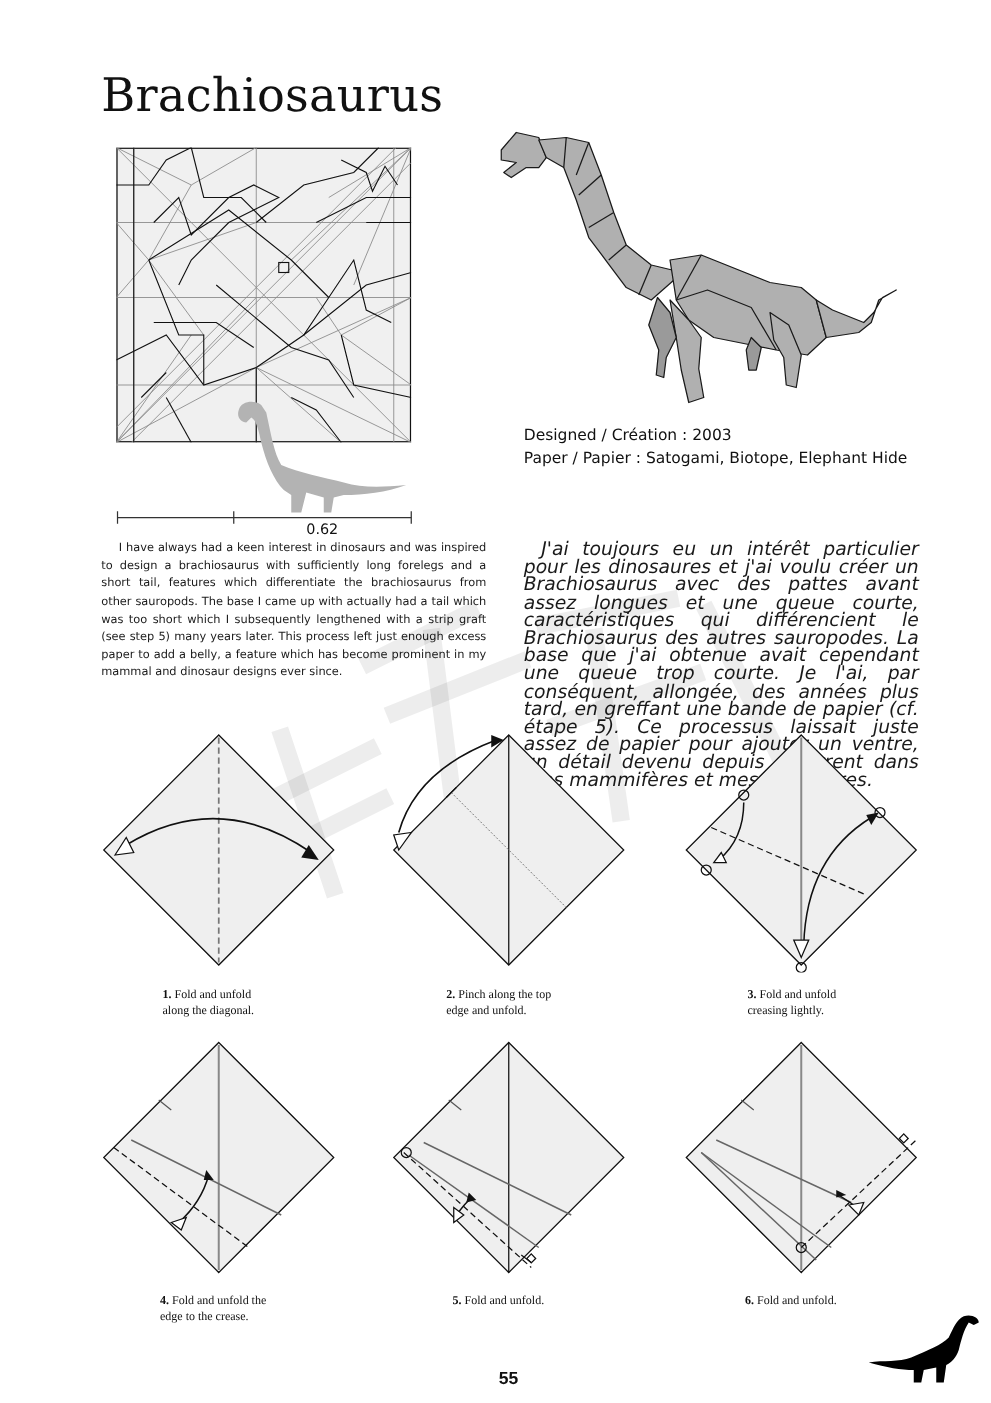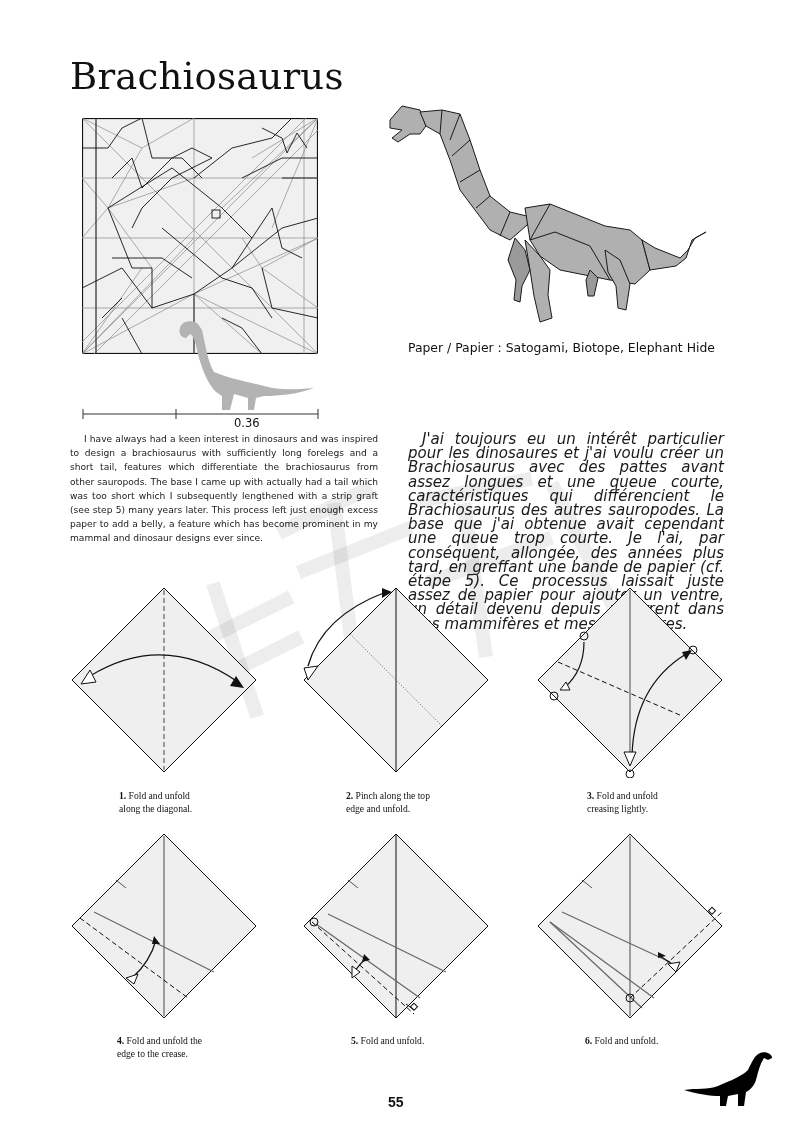--- a/index.html
+++ b/index.html
@@ -1,17 +1,17 @@
 <!DOCTYPE html>
 <html><head>
 <meta charset="utf-8">
 <style>
   html, body { margin:0; padding:0; background:#ffffff; }
   body { width:793px; height:1122px; position:relative; overflow:hidden; font-family:"DejaVu Sans", sans-serif; color:#1a1a1a; }
-  .abs { position:absolute; }
+  .abs { position:absolute;margin-left:11px; }
   .title { left:70px; top:58px; font-family:"DejaVu Serif", "Liberation Serif", serif; font-size:37px; font-weight:normal; letter-spacing:0.2px; color:#111; line-height:1; }
   .specs { left:408px; top:339px; font-family:"DejaVu Sans", sans-serif; font-size:12.4px; line-height:17.5px; color:#111; }
   .specs div { white-space:nowrap; }
   .para-en { left:70px; top:432px; width:308px; font-family:"DejaVu Sans", sans-serif; font-size:9.1px; line-height:14.2px; text-align:justify; text-indent:14px; color:#1a1a1a; }
   .para-fr { left:408px; top:432px; width:316px; font-family:"DejaVu Sans", sans-serif; font-style:italic; font-size:15px; line-height:14.2px; text-align:justify; text-indent:14px; color:#1a1a1a; }
   .cap { font-family:Liberation Serif, serif; font-size:9.6px; line-height:12.5px; color:#111; white-space:pre-line; }
   .cap b { font-weight:bold; }
   .pagenum { left:388px; top:1094px; font-family:"Liberation Sans", sans-serif; font-size:14px; color:#111;font-weight:bold; }
   .ratio { left:234px; top:416px; font-family:"DejaVu Sans", sans-serif; font-size:11.5px; color:#111; }
   .watermark { left:165px; top:470px; width:470px; height:260px; pointer-events:none; }
@@ -89,21 +89,21 @@
 </div>
 
 <div class="abs" style="left:82px;top:408px;">
   <svg width="238" height="12" viewBox="0 0 238 12">
     <line x1="1" y1="6" x2="236" y2="6" stroke="#333" stroke-width="1"></line>
     <line x1="1" y1="1" x2="1" y2="11" stroke="#333" stroke-width="1"></line>
     <line x1="94" y1="1" x2="94" y2="11" stroke="#333" stroke-width="1"></line>
     <line x1="236" y1="1" x2="236" y2="11" stroke="#333" stroke-width="1"></line>
   </svg>
 </div>
-<div class="abs ratio">0.36</div>
+<div class="abs ratio">0.62</div>
 
 <div class="abs" style="left:380px;top:100px;">
   <svg width="330" height="230" viewBox="0 0 330 230">
     <g fill="#b0b0b0" stroke="#1a1a1a" stroke-width="1" stroke-linejoin="round">
 
       <path d="M10,20 L22,6 L40,10 L46,26 L40,34 L30,34 L18,42 L12,38 L22,30 L10,28 Z"></path>
 
       <path d="M40,12 L62,10 L80,14 L90,40 L100,70 L110,96 L130,112 L155,118 L130,140 L110,130 L95,110 L80,90 L70,60 L60,34 L46,26 Z"></path>
       <path d="M62,10 L60,34" fill="none"></path>
       <path d="M80,14 L70,40" fill="none"></path>
@@ -121,20 +121,21 @@
       <path d="M145,140 L160,156 L170,170 L168,195 L172,218 L160,222 L154,196 L150,170 Z"></path>
       <path d="M135,138 L145,150 L150,170 L142,186 L140,202 L134,200 L136,180 L128,160 Z" fill="#9a9a9a"></path>
 
       <path d="M225,150 L240,160 L250,184 L246,210 L238,208 L236,186 L228,172 Z"></path>
       <path d="M210,170 L218,178 L214,196 L208,196 L206,180 Z" fill="#9a9a9a"></path>
     </g>
   </svg>
 </div>
 
 <div class="abs specs">
+  <div>Designed / Création : 2003</div>
   <div>Paper / Papier : Satogami, Biotope, Elephant Hide</div>
 </div>
 
 <div class="abs para-en">I have always had a keen interest in dinosaurs and was inspired to design a brachiosaurus with sufficiently long forelegs and a short tail, features which differentiate the brachiosaurus from other sauropods. The base I came up with actually had a tail which was too short which I subsequently lengthened with a strip graft (see step 5) many years later. This process left just enough excess paper to add a belly, a feature which has become prominent in my mammal and dinosaur designs ever since.</div>
 <div class="abs para-fr">J'ai toujours eu un intérêt particulier pour les dinosaures et j'ai voulu créer un Brachiosaurus avec des pattes avant assez longues et une queue courte, caractéristiques qui différencient le Brachiosaurus des autres sauropodes. La base que j'ai obtenue avait cependant une queue trop courte. Je l'ai, par conséquent, allongée, des années plus tard, en greffant une bande de papier (cf. étape 5). Ce processus laissait juste assez de papier pour ajouter un ventre, un détail devenu depuis récurrent dans mes mammifères et mes dinosaures.</div>
 
 <div class="abs watermark">
   <svg width="470" height="260" viewBox="0 0 470 260">
     <g stroke="#000" stroke-opacity="0.07" stroke-width="14" fill="none" stroke-linecap="square">
       <line x1="20" y1="180" x2="120" y2="130"></line>

